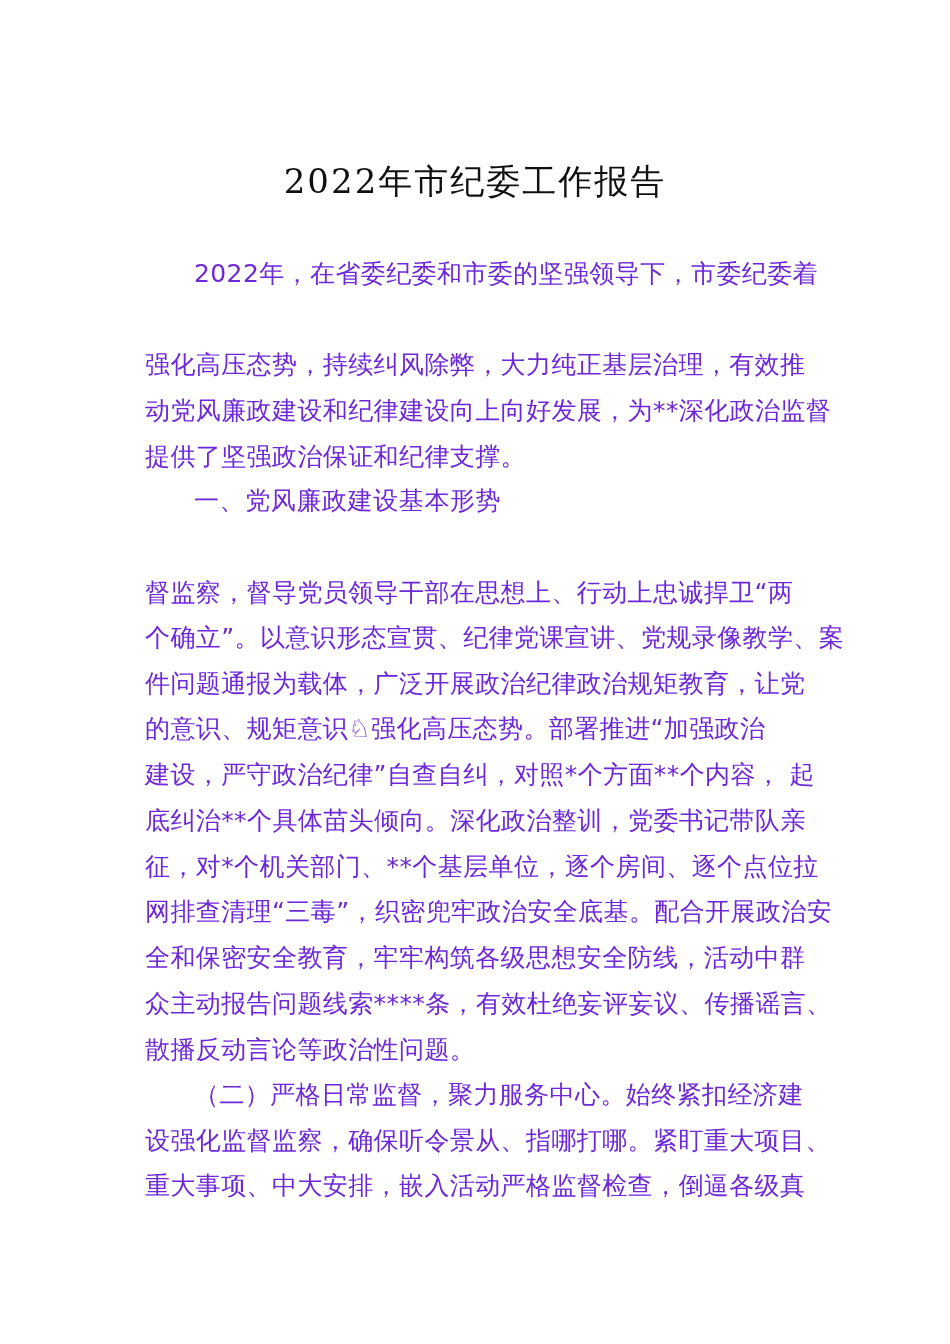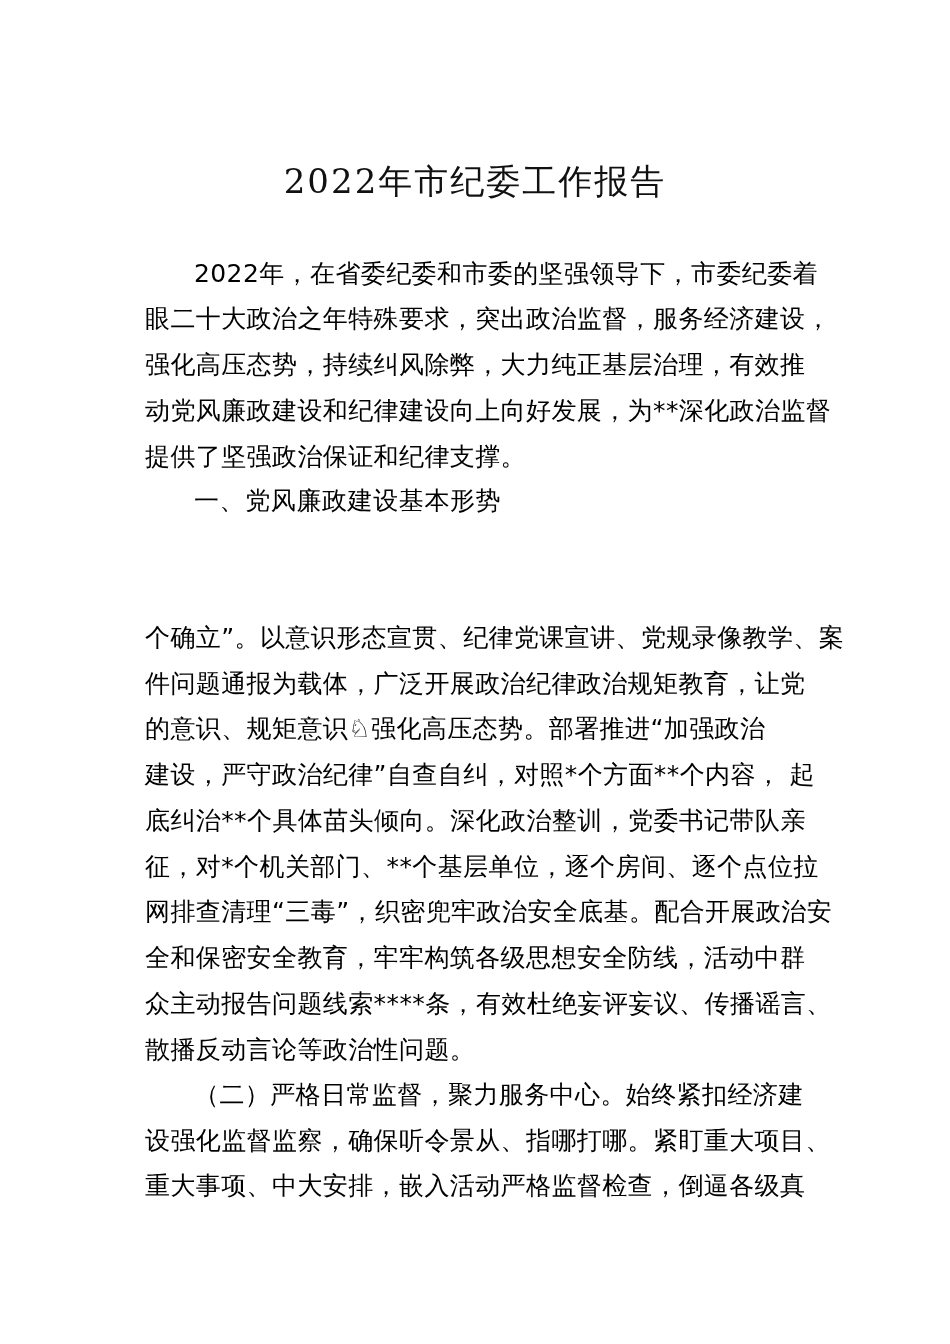--- a/index.html
+++ b/index.html
@@ -33,40 +33,40 @@
     color: #111111;
     line-height: 46px;
   }
   .line {
     position: absolute;
     left: 145px;
     font-family: "DejaVu Sans", "Liberation Sans", sans-serif;
     font-size: 25px;
     line-height: 32px;
     white-space: nowrap;
-    color: #000000;
+    color: #6d28d9;
     letter-spacing: 0.4px;
   }
   .indent { left: 194px; }
   .heading1 { left: 194px; letter-spacing: 0.6px; }
 </style>
 </head>
 <body>
 
 <div class="page">
   <div class="title">2022年市纪委工作报告</div>
 
   <div class="line indent" style="top:258px">2022年，在省委纪委和市委的坚强领导下，市委纪委着</div>
-  <div class="line" style="top:303px">眼二十大政治之年特殊要求，突出政治监督，服务经济建设，</div>
   <div class="line" style="top:349px">强化高压态势，持续纠风除弊，大力纯正基层治理，有效推</div>
   <div class="line" style="top:395px">动党风廉政建设和纪律建设向上向好发展，为**深化政治监督</div>
   <div class="line" style="top:441px">提供了坚强政治保证和纪律支撑。</div>
 
   <div class="line heading1" style="top:485px">一、党风廉政建设基本形势</div>
 
+  <div class="line" style="top:577px">督监察，督导党员领导干部在思想上、行动上忠诚捍卫“两</div>
   <div class="line" style="top:622px">个确立”。以意识形态宣贯、纪律党课宣讲、党规录像教学、案</div>
   <div class="line" style="top:668px">件问题通报为载体，广泛开展政治纪律政治规矩教育，让党</div>
   <div class="line" style="top:713px">的意识、规矩意识♘强化高压态势。部署推进“加强政治</div>
   <div class="line" style="top:759px">建设，严守政治纪律”自查自纠，对照*个方面**个内容， 起</div>
   <div class="line" style="top:805px">底纠治**个具体苗头倾向。深化政治整训，党委书记带队亲</div>
   <div class="line" style="top:851px">征，对*个机关部门、**个基层单位，逐个房间、逐个点位拉</div>
   <div class="line" style="top:896px">网排查清理“三毒”，织密兜牢政治安全底基。配合开展政治安</div>
   <div class="line" style="top:942px">全和保密安全教育，牢牢构筑各级思想安全防线，活动中群</div>
   <div class="line" style="top:988px">众主动报告问题线索****条，有效杜绝妄评妄议、传播谣言、</div>
   <div class="line" style="top:1034px">散播反动言论等政治性问题。</div>

